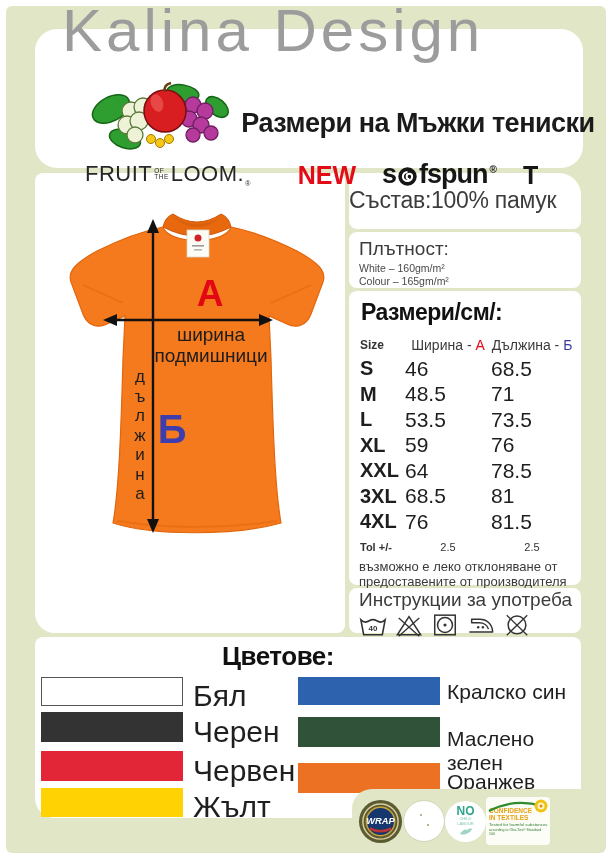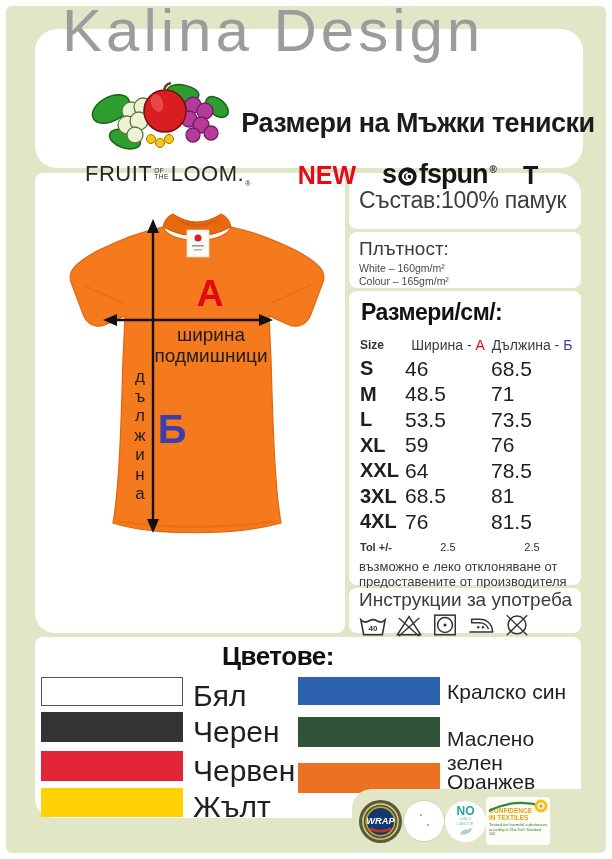--- a/index.html
+++ b/index.html
@@ -36,21 +36,21 @@
     font-size:37px; font-weight:700; color:#e30613; }
   .dim-b { position:absolute; left:114px; top:234px; width:46px; text-align:center;
     font-size:40px; font-weight:700; color:#3d3dae; }
   .width-caption { position:absolute; left:90px; top:151px; width:172px; text-align:center;
     font-size:19px; line-height:21px; color:#1d1d1d; }
   .len-letters { position:absolute; left:95px; top:194px; width:20px; display:flex; flex-direction:column;
     text-align:center; font-size:17px; line-height:19.5px; color:#1d1d1d; }
 
   
   .comp-card { left:349px; top:173px; width:232px; height:56px; border-radius:8px 22px 8px 8px;
-    padding:14px 0 0 10px; font-size:23px; color:#3c3c3c; letter-spacing:-0.3px; }
+    padding:14px 0 0 0; font-size:23px; color:#3c3c3c; letter-spacing:-0.3px; }
   .dens-card { left:349px; top:232px; width:232px; height:56px; border-radius:8px; padding:6px 4px 0 10px; }
   .dens-title { font-size:19px; color:#3c3c3c; margin-bottom:2px; }
   .dens-line { font-size:10.5px; line-height:13px; color:#4a4a4a; }
   .sizes-card { left:349px; top:291px; width:232px; height:294px; border-radius:8px; padding:6px 6px 0 8px; }
   .sizes-title { font-size:23px; font-weight:700; color:#111; letter-spacing:-0.5px; margin:2px 0 8px 4px; }
   .sz-row { display:grid; grid-template-columns:48px 86px 82px; align-items:center; height:25.5px; }
   .sz-head { height:22px; }
   .sz-head .c1 { font-size:12px; font-weight:700; color:#333; padding-left:3px; }
   .sz-head .c2, .sz-head .c3 { font-size:14px; color:#3c3c3c; text-align:center; white-space:nowrap; }
   .letter-a { color:#e30613; } .letter-b { color:#3b3b9e; }

